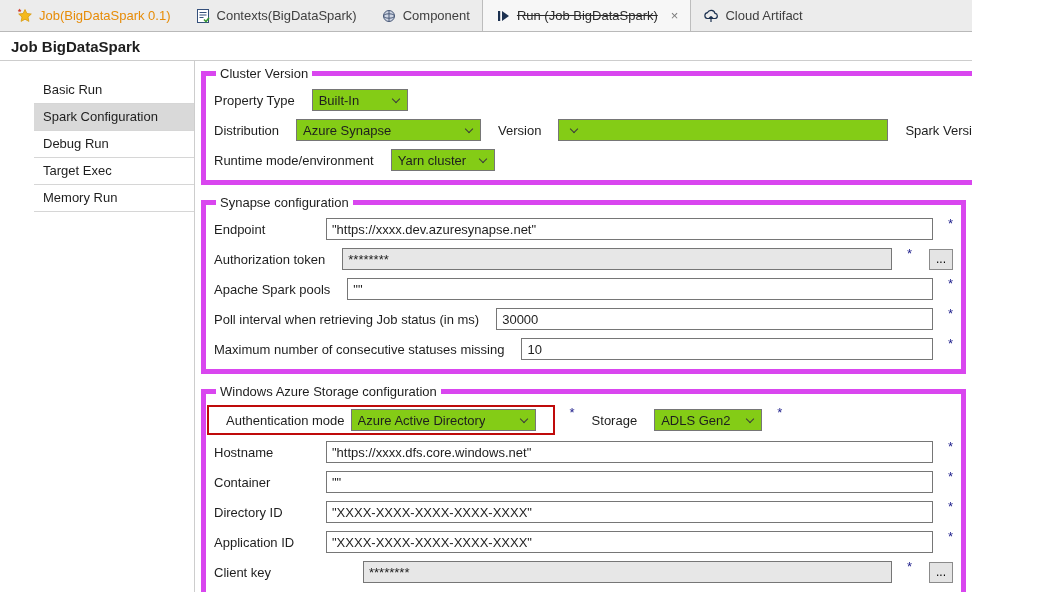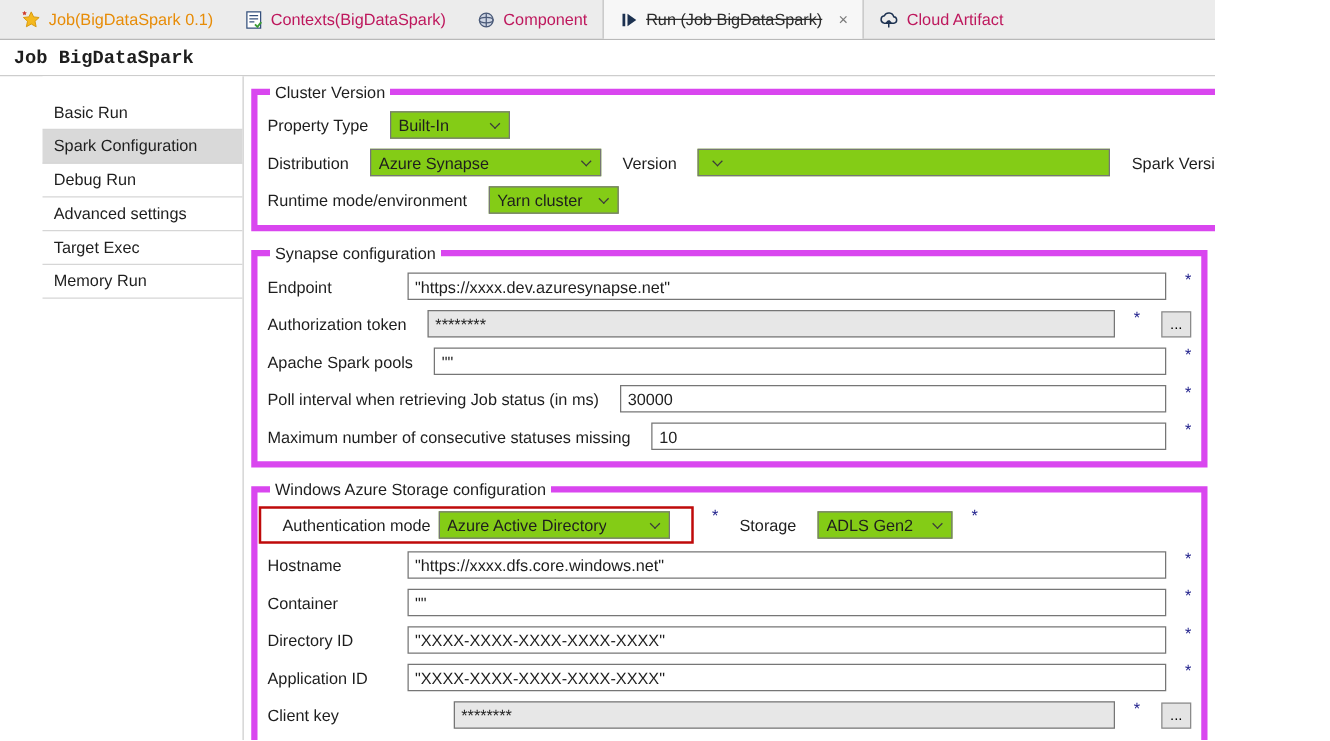--- a/index.html
+++ b/index.html
@@ -2,29 +2,29 @@
 <html><head>
 <meta charset="utf-8">
 <style>
   * { box-sizing: border-box; margin: 0; padding: 0; }
   html,body { width:1064px; height:593px; overflow:hidden; }
   body { font-family:"Liberation Sans", sans-serif; font-size:13px; color:#1e1e1e; background:#fff; }
   .root { width:972px; height:593px; overflow:hidden; background:#fff; }
 
   
   .tabbar { height:32px; background:#ececec; border-bottom:1px solid #b9b9b9; display:flex; align-items:stretch; padding-left:5px; }
-  .tab { display:flex; align-items:center; gap:6px; padding:0 12px; color:#be185d; white-space:nowrap; }
+  .tab { display:flex; align-items:center; gap:6px; padding:0 12px; color:#404040; white-space:nowrap; }
   .tab.orange { color:#e78c07; }
   .tab.active { background:#f7f7f7; border-left:1px solid #bdbdbd; border-right:1px solid #bdbdbd; color:#2b2b2b; }
   .tab.active .tab-label { text-decoration: line-through; }
   .tab .ticon { width:16px; height:16px; display:inline-flex; flex:none; }
   .close { margin-left:7px; color:#7a7a7a; font-size:13px; line-height:1; }
 
   
-  .page-header { height:29px; border-bottom:1px solid #cdcdcd; display:flex; align-items:center; padding:0 11px; font-weight:bold; font-size:15px; background:#fff;font-family:Liberation Mono, monospace; }
+  .page-header { height:29px; border-bottom:1px solid #cdcdcd; display:flex; align-items:center; padding:0 11px; font-weight:bold; font-size:15px; background:#fff; }
 
   
   .bodywrap { display:flex; height:531px; }
   .sidebar { width:161px; flex:none; border-right:1px solid #cdcdcd; padding-top:16px; background:#fff;margin-left:34px; }
   .side-item { height:27px; line-height:26px; padding:0 9px; border-bottom:1px solid #d6d6d6; }
   .side-item.selected { background:#d9d9d9; font-weight:normal; }
   .main { flex:1; padding:5px 6px 0 6px; overflow:hidden; }
 
   
   fieldset.group { border:5px solid #d946ef; margin:0 0 10px 0; padding:0 8px 9px 8px; }
@@ -109,21 +109,20 @@
   <div class="page-header">
     <span>Job BigDataSpark</span>
   </div>
 
   <div class="bodywrap">
 
     <div class="sidebar">
       <div class="side-item">Basic Run</div>
       <div class="side-item selected">Spark Configuration</div>
       <div class="side-item">Debug Run</div>
-      <div class="side-item">Advanced settings</div>
       <div class="side-item">Target Exec</div>
       <div class="side-item">Memory Run</div>
     </div>
 
     <div class="main">
 
       <fieldset class="group">
         <legend>Cluster Version</legend>
 
         <div class="row">

